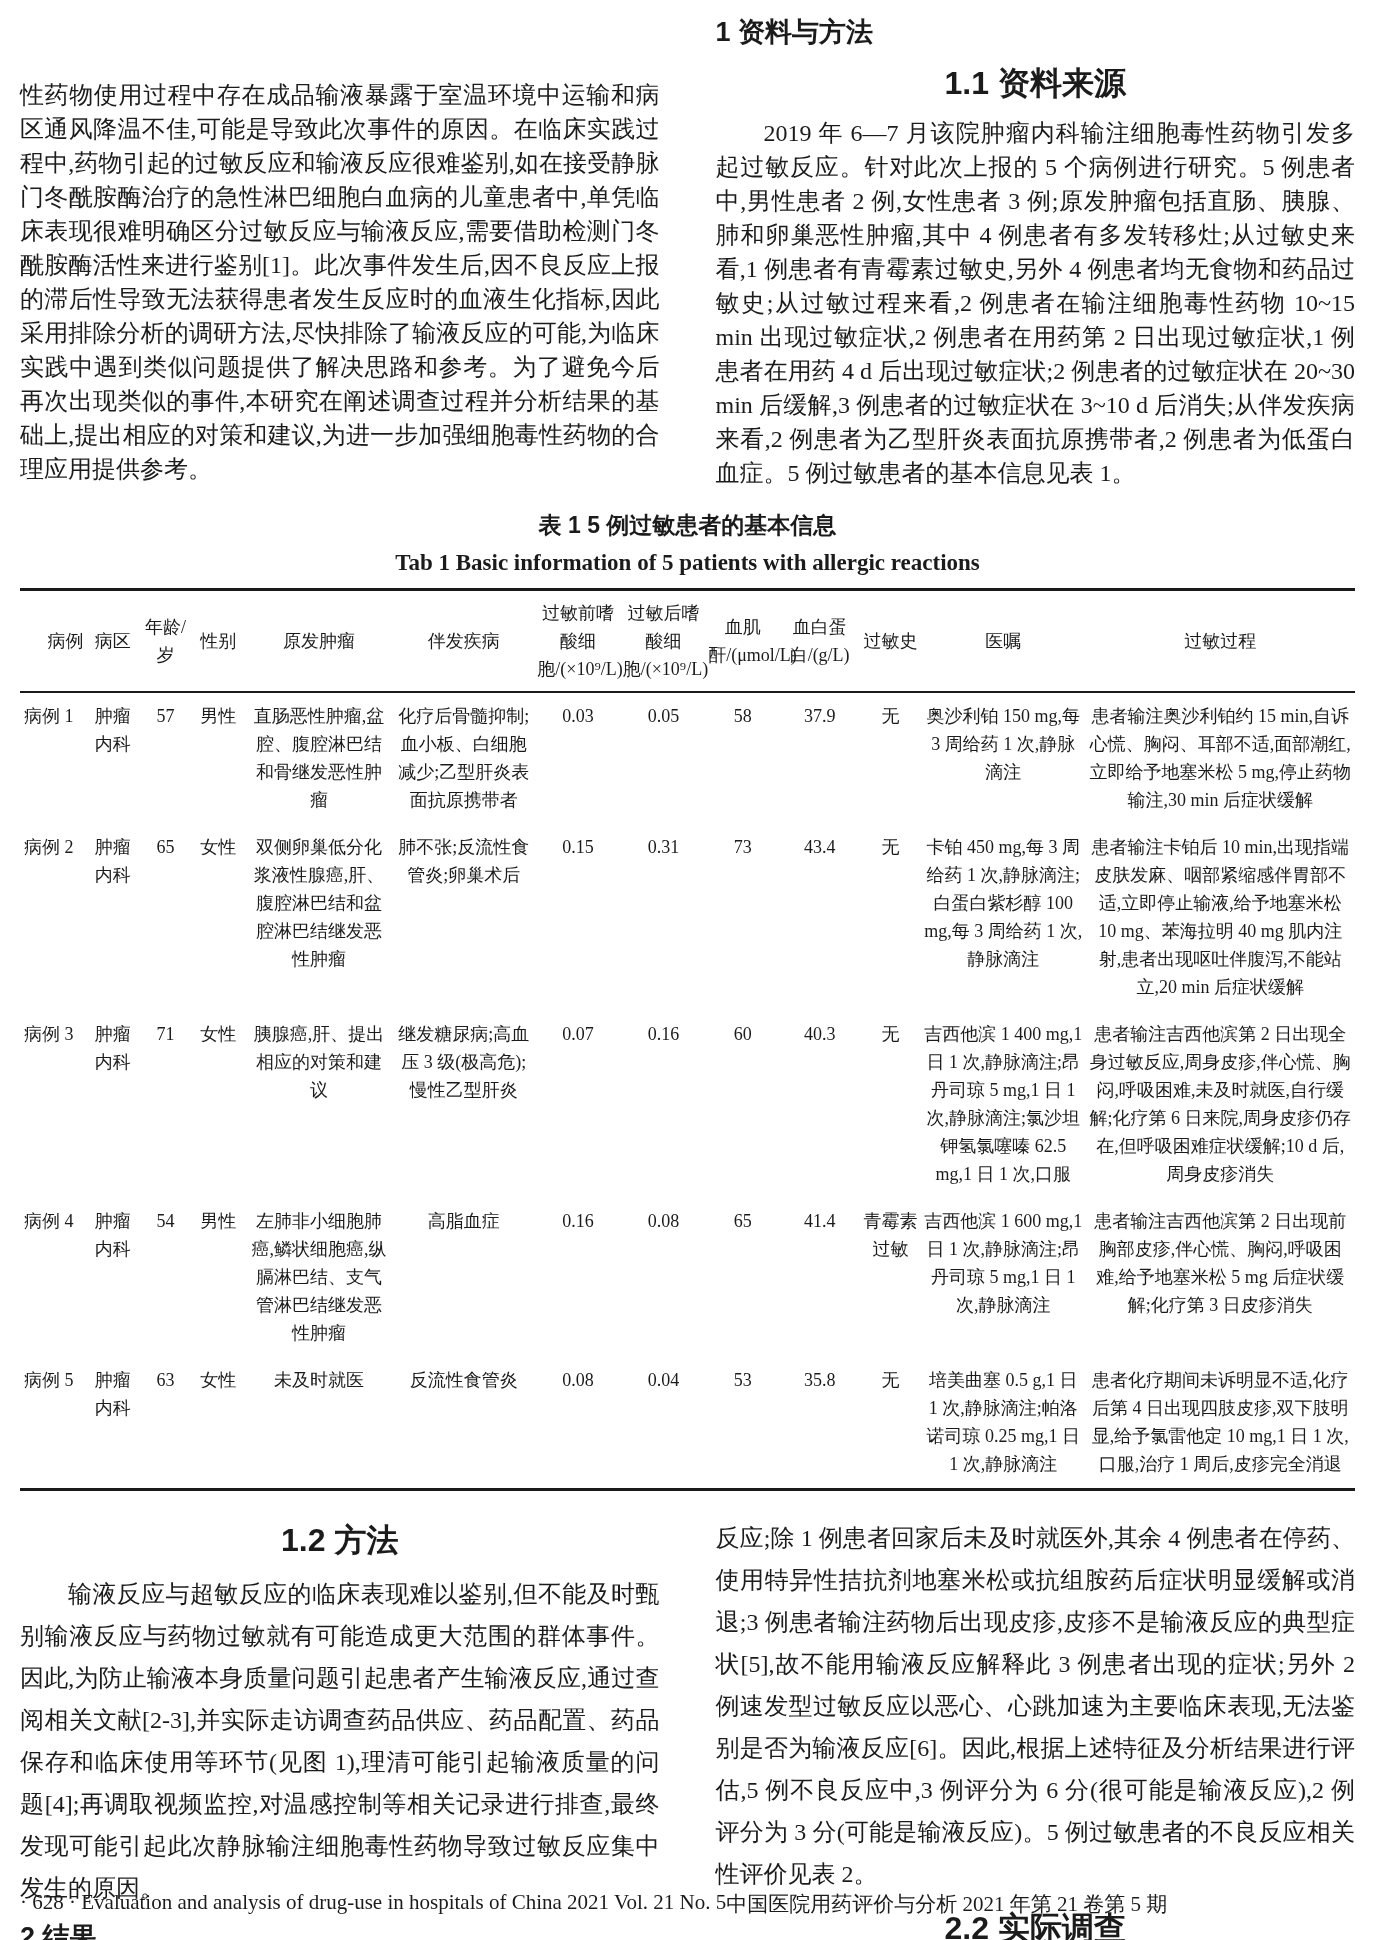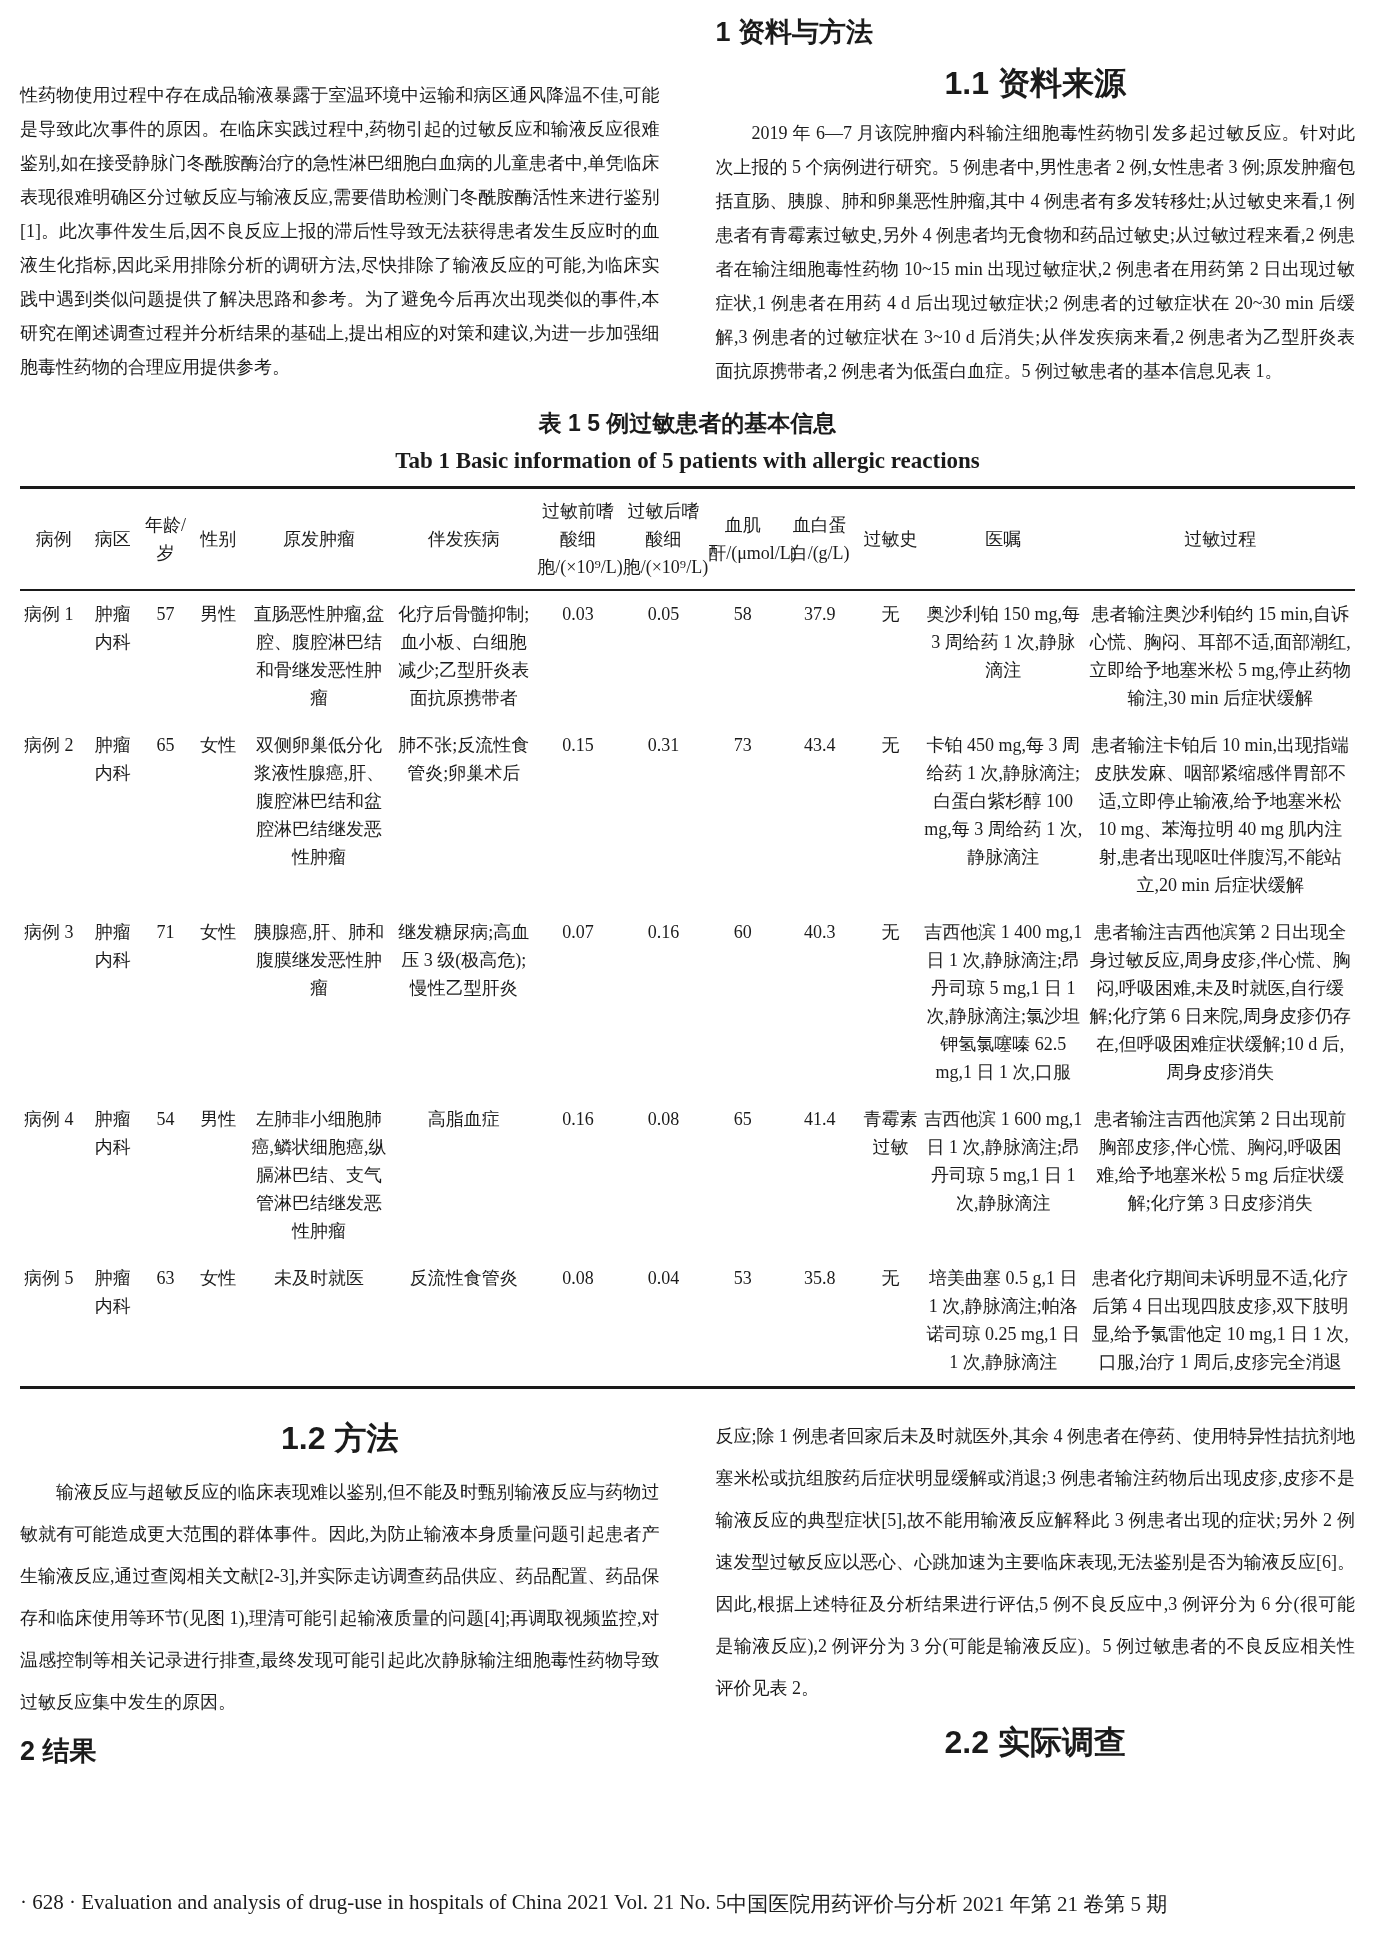--- a/index.html
+++ b/index.html
@@ -2,40 +2,40 @@
 <html><head>
 <meta charset="utf-8">
 <style>
   html,body{margin:0;padding:0;background:#f4f4f2;}
   body{width:1375px;height:1940px;overflow:hidden;color:#1b1b1b;
        font-family:"Liberation Serif","DejaVu Serif",serif;}
   .page{position:relative;width:1375px;height:1940px;background:#ffffff;
         box-sizing:border-box;padding:14px 20px 0 20px;}
   .columns{display:flex;gap:56px;}
   .col{width:640px;box-sizing:border-box;}
-  .body-text{margin:0;font-size:18px;line-height:34px;text-align:justify;
+  .body-text{margin:0;font-size:24px;line-height:34px;text-align:justify;
              text-justify:inter-ideograph;}
   .lh-wide{line-height:42px;}
   .indent{text-indent:2em;}
   .pad-top{padding-top:64px;}
   .h-level1{margin:0 0 12px 0;font-size:27px;font-weight:bold;
             font-family:"Liberation Sans","DejaVu Sans",sans-serif;}
   .h-level2{margin:2px 0 10px 0;font-size:32px;font-weight:bold;
             font-family:"Liberation Sans","DejaVu Sans",sans-serif;text-align:center;}
   .table-block{margin-top:18px;}
   .caption-zh{text-align:center;font-size:23px;font-weight:bold;line-height:34px;
               font-family:"Liberation Sans","DejaVu Sans",sans-serif;}
   .caption-en{text-align:center;font-size:23px;font-weight:bold;line-height:34px;
               font-family:"Liberation Serif","DejaVu Serif",serif;margin-top:4px;}
   table.datatable{width:100%;border-collapse:collapse;table-layout:fixed;
       margin-top:8px;font-size:18px;line-height:28px;
       border-top:3px solid #1a1a1a;border-bottom:3px solid #1a1a1a;}
   table.datatable th{font-weight:normal;vertical-align:middle;text-align:center;
       padding:8px 2px;border-bottom:2px solid #1a1a1a;}
-  table.datatable th:first-child{text-align:center;padding-left:4px;}
+  table.datatable th:first-child{text-align:right;padding-left:4px;}
   table.datatable td{vertical-align:top;text-align:center;padding:9px 3px 10px 3px;}
   table.datatable td.c0{text-align:left;padding-left:4px;}
   .bottom{margin-top:26px;}
   .footer{position:absolute;left:20px;right:20px;bottom:22px;
           display:flex;justify-content:flex-start;font-size:21px;}
   .footer .f-right{font-family:"Liberation Serif","DejaVu Serif",serif;}
 </style>
 </head>
 <body>
 
@@ -117,21 +117,21 @@
             <td class="c9">43.4</td>
             <td class="c10">无</td>
             <td class="c11">卡铂 450 mg,每 3 周给药 1 次,静脉滴注;白蛋白紫杉醇 100 mg,每 3 周给药 1 次,静脉滴注</td>
             <td class="c12">患者输注卡铂后 10 min,出现指端皮肤发麻、咽部紧缩感伴胃部不适,立即停止输液,给予地塞米松 10 mg、苯海拉明 40 mg 肌内注射,患者出现呕吐伴腹泻,不能站立,20 min 后症状缓解</td>
           </tr>
           <tr>
             <td class="c0">病例 3</td>
             <td class="c1">肿瘤内科</td>
             <td class="c2">71</td>
             <td class="c3">女性</td>
-            <td class="c4">胰腺癌,肝、肺和腹膜继发恶性肿瘤</td>
+            <td class="c4">胰腺癌,肝、提出相应的对策和建议</td>
             <td class="c5">继发糖尿病;高血压 3 级(极高危);慢性乙型肝炎</td>
             <td class="c6">0.07</td>
             <td class="c7">0.16</td>
             <td class="c8">60</td>
             <td class="c9">40.3</td>
             <td class="c10">无</td>
             <td class="c11">吉西他滨 1 400 mg,1 日 1 次,静脉滴注;昂丹司琼 5 mg,1 日 1 次,静脉滴注;氯沙坦钾氢氯噻嗪 62.5 mg,1 日 1 次,口服</td>
             <td class="c12">患者输注吉西他滨第 2 日出现全身过敏反应,周身皮疹,伴心慌、胸闷,呼吸困难,未及时就医,自行缓解;化疗第 6 日来院,周身皮疹仍存在,但呼吸困难症状缓解;10 d 后,周身皮疹消失</td>
           </tr>
           <tr>

